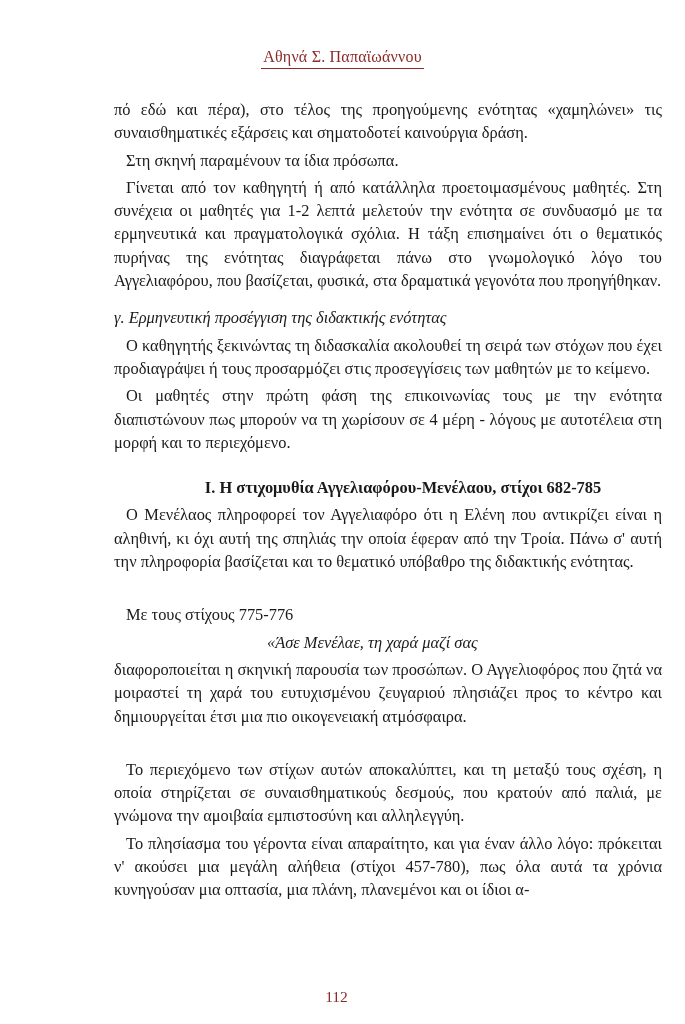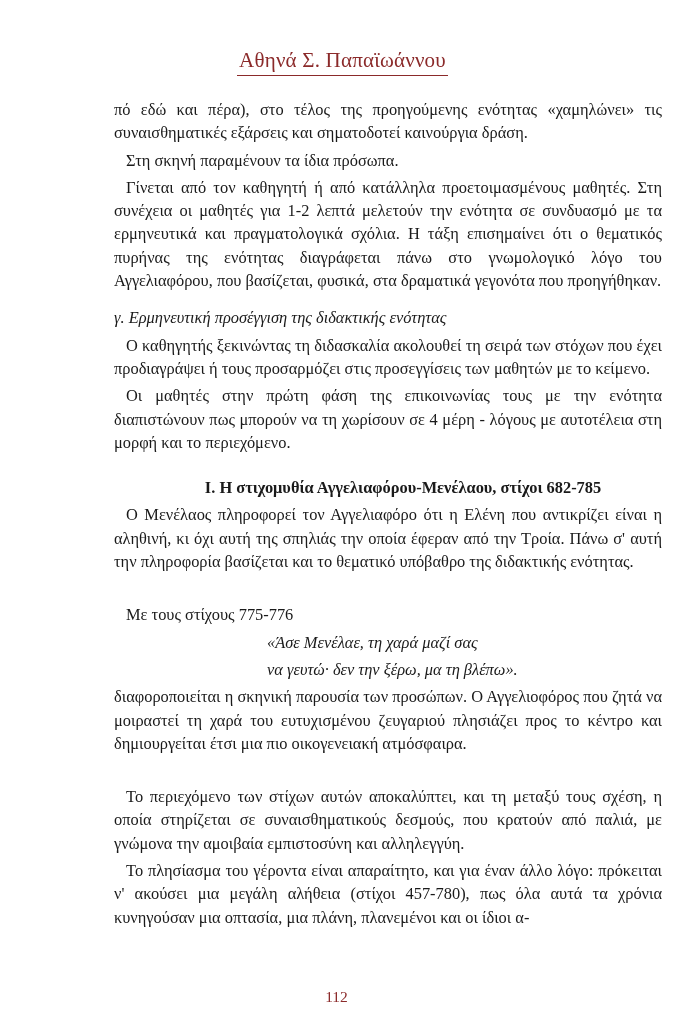--- a/index.html
+++ b/index.html
@@ -4,21 +4,21 @@
 <style>
   html, body { margin: 0; padding: 0; }
   body {
     width: 685px; height: 1024px; background: #ffffff; position: relative; overflow: hidden;
     font-family: "Liberation Serif", "DejaVu Serif", serif; color: #1a1a1a;
   }
   .header {
     position: absolute; top: 48px; left: 0; width: 685px; text-align: center;
   }
   .header span {
-    display: inline-block; font-size: 21px; color: #8b2a2a; padding: 0 2px 2px 2px;
+    display: inline-block; font-size: 16px; color: #8b2a2a; padding: 0 2px 2px 2px;
     border-bottom: 1px solid #8b2a2a; letter-spacing: 0.2px;
   }
   .page {
     position: absolute; left: 110px; top: 94px; width: 556px;
     font-size: 16.4px; line-height: 23.3px;
   }
   .page p { margin: 4px; text-align: justify; }
   .page p.last { text-align-last: left; }
   .ind { text-indent: 12px; }
   .heading-it { font-style: italic; margin-top: 14px !important; }
@@ -50,21 +50,20 @@
   <p class="ind last">Ο καθηγητής ξεκινώντας τη διδασκαλία ακολουθεί τη σειρά των στόχων που έχει προδιαγράψει ή τους προσαρμόζει στις προσεγγίσεις των μαθητών με το κείμενο.</p>
   <p class="ind last">Οι μαθητές στην πρώτη φάση της επικοινωνίας τους με την ενότητα διαπιστώνουν πως μπορούν να τη χωρίσουν σε 4 μέρη - λόγους με αυτοτέλεια στη μορφή και το περιεχόμενο.</p>
 
   <div class="gap"></div>
   <p class="sec-title">Ι. Η στιχομυθία Αγγελιαφόρου-Μενέλαου, στίχοι 682-785</p>
   <p class="ind last">Ο Μενέλαος πληροφορεί τον Αγγελιαφόρο ότι η Ελένη που αντικρίζει είναι η αληθινή, κι όχι αυτή της σπηλιάς την οποία έφεραν από την Τροία. Πάνω σ' αυτή την πληροφορία βασίζεται και το θεματικό υπόβαθρο της διδακτικής ενότητας.</p>
 
   <div class="gap2"></div>
   <p class="ind last">Με τους στίχους 775-776</p>
   <p class="verse">«Άσε Μενέλαε, τη χαρά μαζί σας</p>
-  <p class="verse">να γευτώ· δεν την ξέρω, μα τη βλέπω».</p>
   <p class="last">διαφοροποιείται η σκηνική παρουσία των προσώπων. Ο Αγγελιοφόρος που ζητά να μοιραστεί τη χαρά του ευτυχισμένου ζευγαριού πλησιάζει προς το κέντρο και δημιουργείται έτσι μια πιο οικογενειακή ατμόσφαιρα.</p>
 
   <div class="gap2"></div>
   <p class="ind last">Το περιεχόμενο των στίχων αυτών αποκαλύπτει, και τη μεταξύ τους σχέση, η οποία στηρίζεται σε συναισθηματικούς δεσμούς, που κρατούν από παλιά, με γνώμονα την αμοιβαία εμπιστοσύνη και αλληλεγγύη.</p>
   <p class="ind">Το πλησίασμα του γέροντα είναι απαραίτητο, και για έναν άλλο λόγο: πρόκειται ν' ακούσει μια μεγάλη αλήθεια (στίχοι 457-780), πως όλα αυτά τα χρόνια κυνηγούσαν μια οπτασία, μια πλάνη, πλανεμένοι και οι ίδιοι α-</p>
 </div>
 
 <div class="pagenum">112</div>
 
 </body></html>

